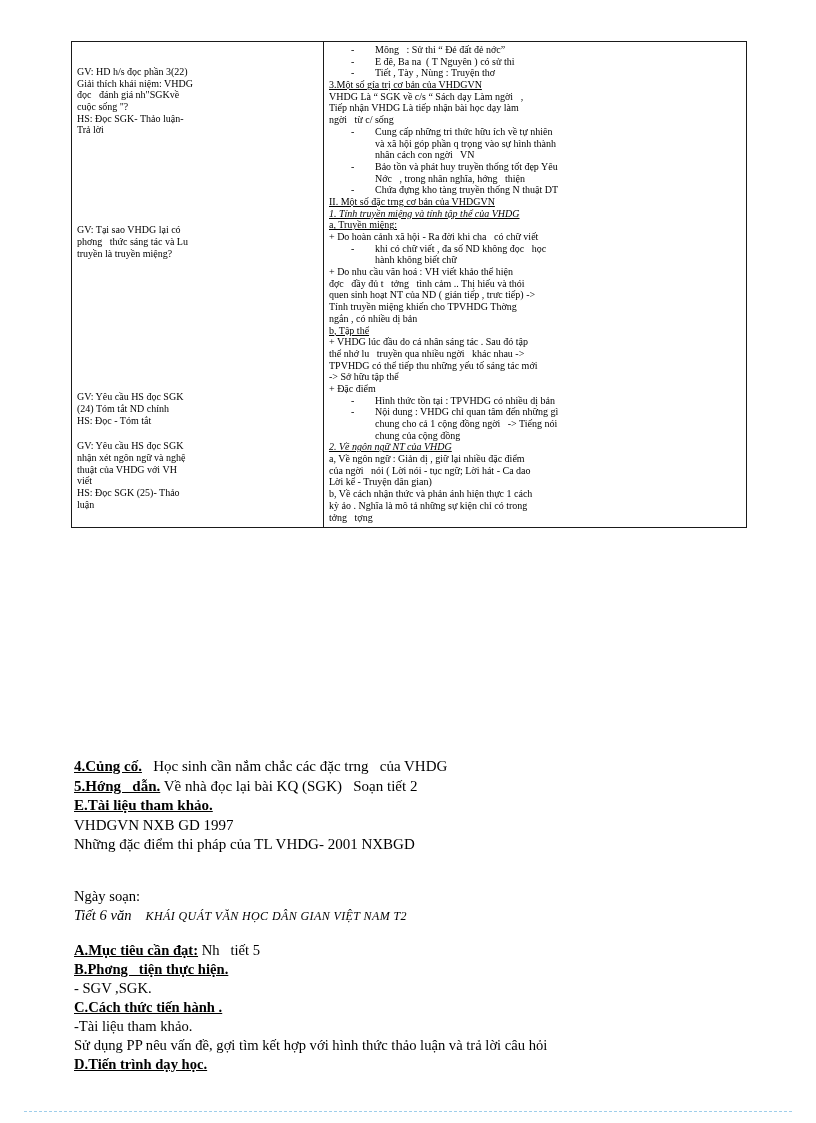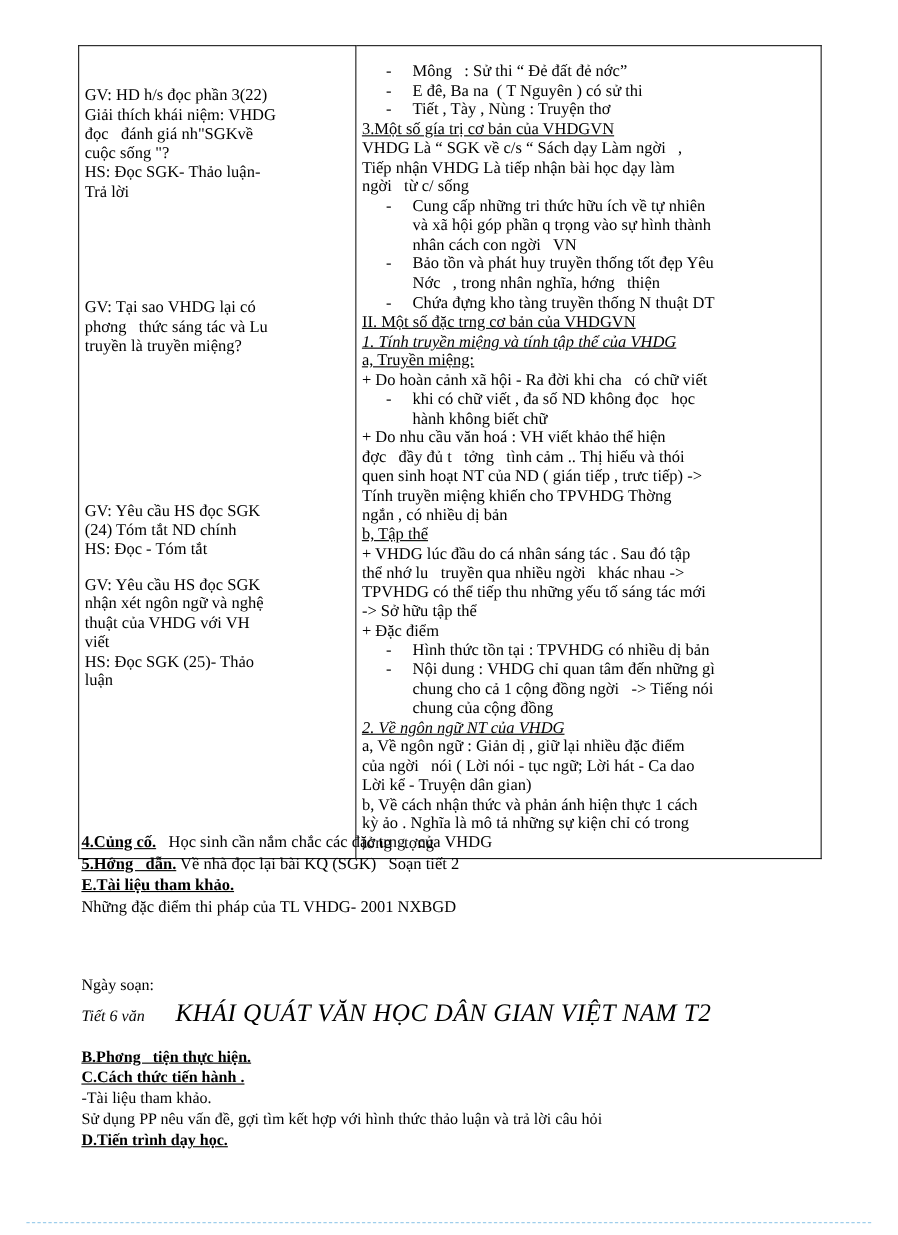--- a/index.html
+++ b/index.html
@@ -34,23 +34,22 @@
   }
   .plan-table td {
     border: 1.4px solid #1a1a1a;
     vertical-align: top;
     padding: 2px 4px 4px 5px;
   }
   .col-left  { width: 242px; }
   .col-right { width: 413px; }
 
   .cell-inner {
-    font-size: 15px;
+    font-size: 10px;
     line-height: 1.17;
-    margin-top: 13px;
   }
 
   
   .blk { margin: 0 0 0 0; }
   .spacer-md { height: 14px; }
   .spacer-lg { height: 22px; }
 
   .ln { display: block; white-space: pre-wrap; }
 
   
@@ -108,23 +107,23 @@
   }
   .lesson2 .ln { display: block; white-space: pre-wrap; }
 
   .title-row {
     display: flex;
     align-items: baseline;
     font-style: italic;
   }
   .title-row .lead { white-space: pre; }
   .doc-title {
-    font-size: 23px;
+    font-size: 12px;
     letter-spacing: 0.4px;
-    margin-left: 28px;
+    margin-left: 14px;
     white-space: pre;
   }
 
   .block-sec {
     margin-top: 16px;
   }
 
   
   .bottom-rule {
     position: absolute;
@@ -288,32 +287,35 @@
         </div>
       </td>
     </tr>
   </tbody>
     </table>
 
   <div class="below">
     <span class="ln"><span class="strong-u">4.Củng cố.</span><span>   Học sinh cần nắm chắc các đặc trng   của VHDG</span></span>
     <span class="ln"><span class="strong-u">5.Hớng   dẫn.</span><span> Về nhà đọc lại bài KQ (SGK)   Soạn tiết 2</span></span>
     <span class="ln"><span class="strong-u">E.Tài liệu tham khảo.</span></span>
+    <span class="ln">VHDGVN NXB GD 1997</span>
     <span class="ln">Những đặc điểm thi pháp của TL VHDG- 2001 NXBGD</span>
   </div>
 
   <div class="lesson2">
     <span class="ln">Ngày soạn:</span>
     <div class="title-row">
       <span class="lead">Tiết 6 văn</span>
       <span class="doc-title">KHÁI QUÁT VĂN HỌC DÂN GIAN VIỆT NAM T2</span>
     </div>
 
     <div class="block-sec">
+      <span class="ln"><span class="strong-u">A.Mục tiêu cần đạt:</span><span> Nh   tiết 5</span></span>
       <span class="ln"><span class="strong-u">B.Phơng   tiện thực hiện.</span></span>
+      <span class="ln">- SGV ,SGK.</span>
       <span class="ln"><span class="strong-u">C.Cách thức tiến hành .</span></span>
       <span class="ln">-Tài liệu tham khảo.</span>
       <span class="ln">Sử dụng PP nêu vấn đề, gợi tìm kết hợp với hình thức thảo luận và trả lời câu hỏi</span>
       <span class="ln"><span class="strong-u">D.Tiến trình dạy học.</span></span>
     </div>
   </div>
 
   <div class="bottom-rule"></div>
 
 </div>

